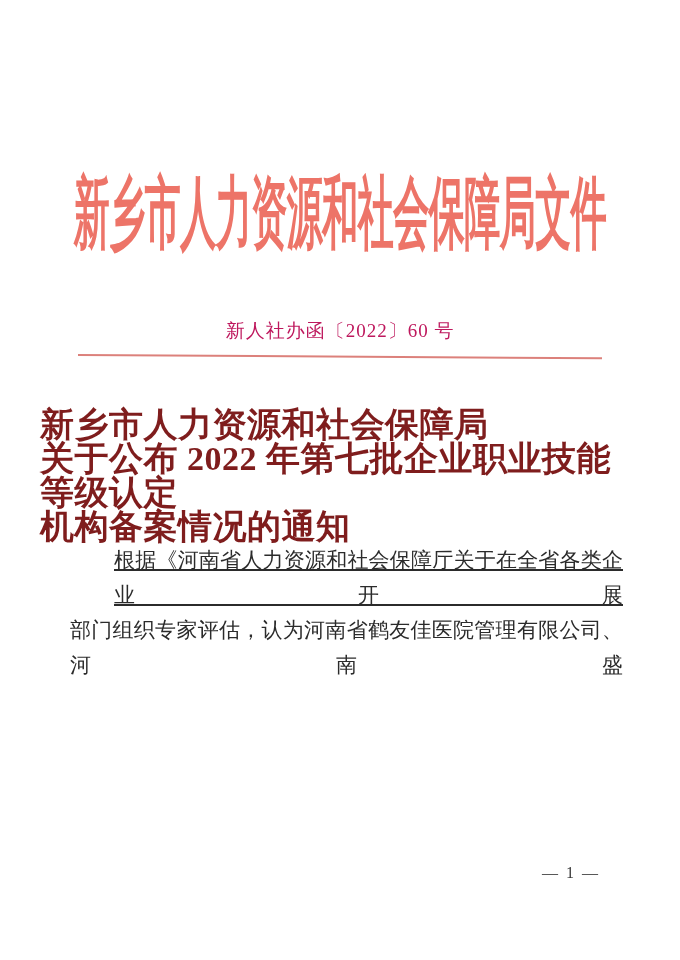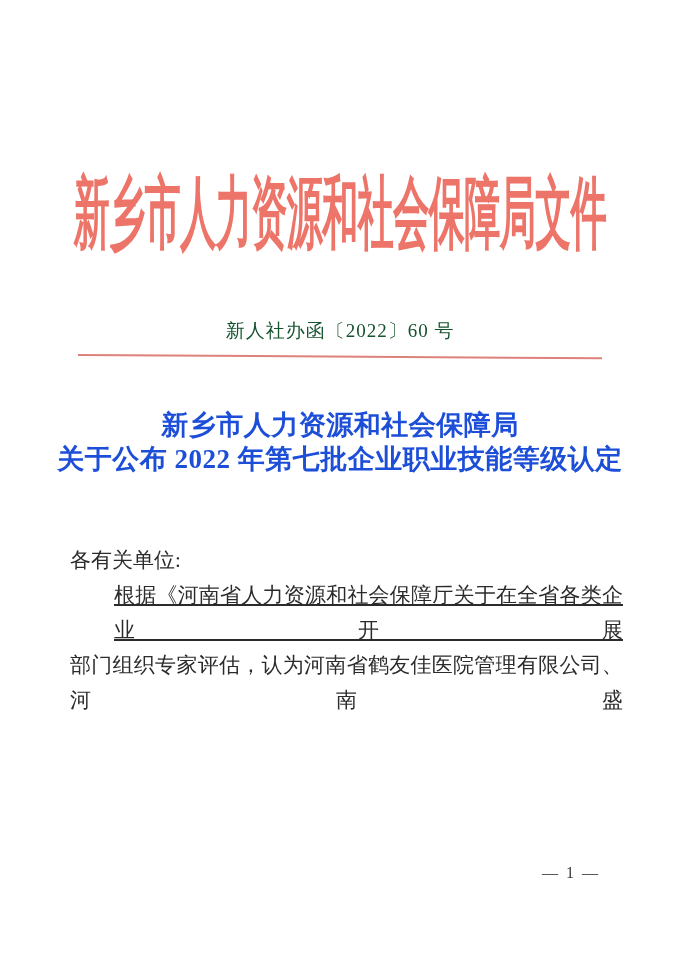--- a/index.html
+++ b/index.html
@@ -39,21 +39,21 @@
 
   
   .doc-number {
     position: absolute;
     top: 318px;
     left: 0;
     width: 100%;
     text-align: center;
     font-size: 19px;
     line-height: 26px;
-    color: #14532d;
+    color: #be185d;
     letter-spacing: 1px;
   }
 
   
   .red-rule {
     position: absolute;
     top: 354px;
     left: 78px;
     width: 524px;
     height: 2px;
@@ -61,25 +61,25 @@
     transform: rotate(0.35deg);
     transform-origin: left center;
   }
 
   
   .doc-title {
     position: absolute;
     top: 408px;
     left: 40px;
     right: 40px;
-    text-align: center;
-    font-size: 27px;
+    text-align: left;
+    font-size: 34px;
     font-weight: bold;
     line-height: 34px;
-    color: #1d4ed8;
+    color: #7f1d1d;
     letter-spacing: 0.5px;
   }
 
   
   .doc-body {
     position: absolute;
     top: 543px;
     left: 70px;
     width: 553px;
     font-size: 21px;
@@ -120,24 +120,24 @@
     <div class="banner-text">新乡市人力资源和社会保障局文件</div>
   </div>
 
   <div class="doc-number">新人社办函〔2022〕60 号</div>
 
   <div class="red-rule"></div>
 
   <div class="doc-title">
     <div class="title-line">新乡市人力资源和社会保障局</div>
     <div class="title-line">关于公布 2022 年第七批企业职业技能等级认定</div>
+    <div class="title-line">机构备案情况的通知</div>
   </div>
 
   <div class="doc-body">
-    <div class="salutation">各有关单位:</div>
     <div class="line indent">根据《河南省人力资源和社会保障厅关于在全省各类企业开展</div>
     <div class="line">部门组织专家评估，认为河南省鹤友佳医院管理有限公司、河南盛</div>
 
   </div>
 
   <div class="page-number">— 1 —</div>
 
 </div>
 
 </body></html>

